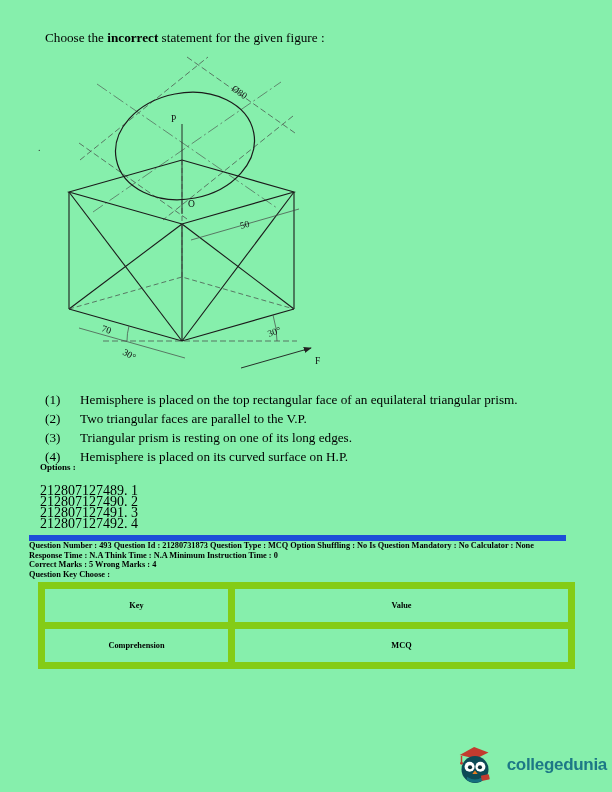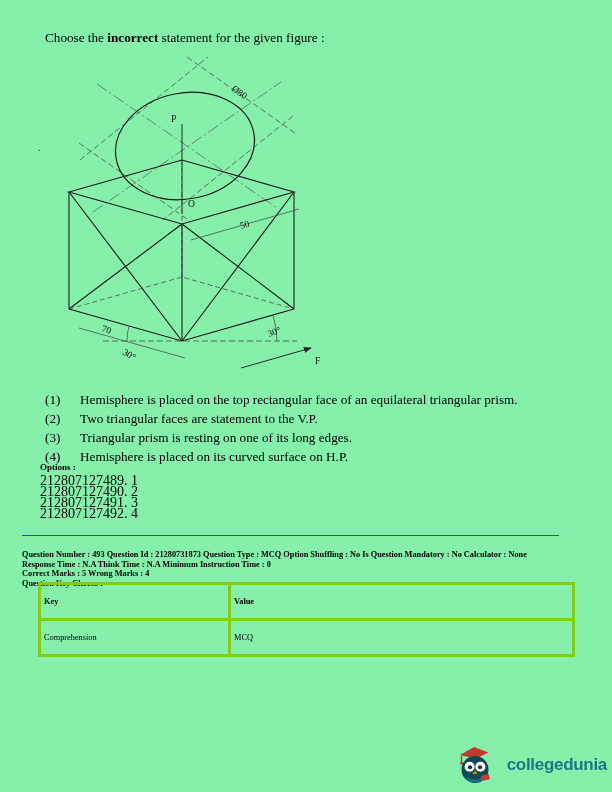--- a/index.html
+++ b/index.html
@@ -15,37 +15,37 @@
 
   .figure-wrap { position:absolute; left:45px; top:56px; width:305px; height:330px; }
   .fig-svg { width:100%; height:100%; display:block; }
 
   .options-list { position:absolute; left:45px; top:390px; width:535px; font-size:13.2px; }
   .option-row { display:flex; line-height:19px; }
   .option-num { flex:0 0 35px; }
   .option-text { flex:1;font-family:Liberation Serif, serif; }
 
   .options-block { position:absolute; left:40px; top:462px; }
-  .options-heading { font-size:9px; font-weight:bold; margin-bottom:3px; }
+  .options-heading { font-size:9px; font-weight:bold; margin-bottom:13px; }
   .option-id { font-size:14px; line-height:11px; }
 
   .meta-block {
-    position:absolute; left:22px; top:535px; width:537px;
-    border-top:1px solid #1d4ed8; padding-top:14px;
+    position:absolute; left:29px; top:535px; width:537px;
+    border-top:6px solid #1d4ed8; padding-top:0;
     font-size:8.3px; font-weight:bold; line-height:9.7px;
   }
   .key-table {
     position:absolute; left:38px; top:582px; width:537px;
     border-collapse:collapse; font-size:8.3px;
   }
   .key-table th, .key-table td {
-    border:3px solid #84cc16; text-align:left; padding:12px 3px; height:11px;
+    border:7px solid #84cc16; text-align:center; padding:12px 3px; height:11px;
     font-weight:bold; vertical-align:middle;
   }
-  .key-table td { font-weight:normal; }
+  .key-table td { font-weight:bold; }
   .key-table .col-key { width:190px; }
 
   .footer-logo { position:absolute; right:5px; bottom:6px; display:flex; align-items:center; gap:14px; }
   .owl-icon { width:36px; height:42px; display:block; }
   .brand-text {
     font-family:"Liberation Sans", sans-serif; font-size:17px; font-weight:bold;
     color:#1d7886; letter-spacing:-0.3px;
   }
 </style>
 </head>
@@ -124,21 +124,21 @@
     </svg>
   </div>
 
   <div class="options-list">
     <div class="option-row">
       <span class="option-num">(1)</span>
       <span class="option-text">Hemisphere is placed on the top rectangular face of an equilateral triangular prism.</span>
     </div>
     <div class="option-row">
       <span class="option-num">(2)</span>
-      <span class="option-text">Two triangular faces are statement to the V.P.</span>
+      <span class="option-text">Two triangular faces are parallel to the V.P.</span>
     </div>
     <div class="option-row">
       <span class="option-num">(3)</span>
       <span class="option-text">Triangular prism is resting on one of its long edges.</span>
     </div>
     <div class="option-row">
       <span class="option-num">(4)</span>
       <span class="option-text">Hemisphere is placed on its curved surface on H.P.</span>
     </div>
   </div>

